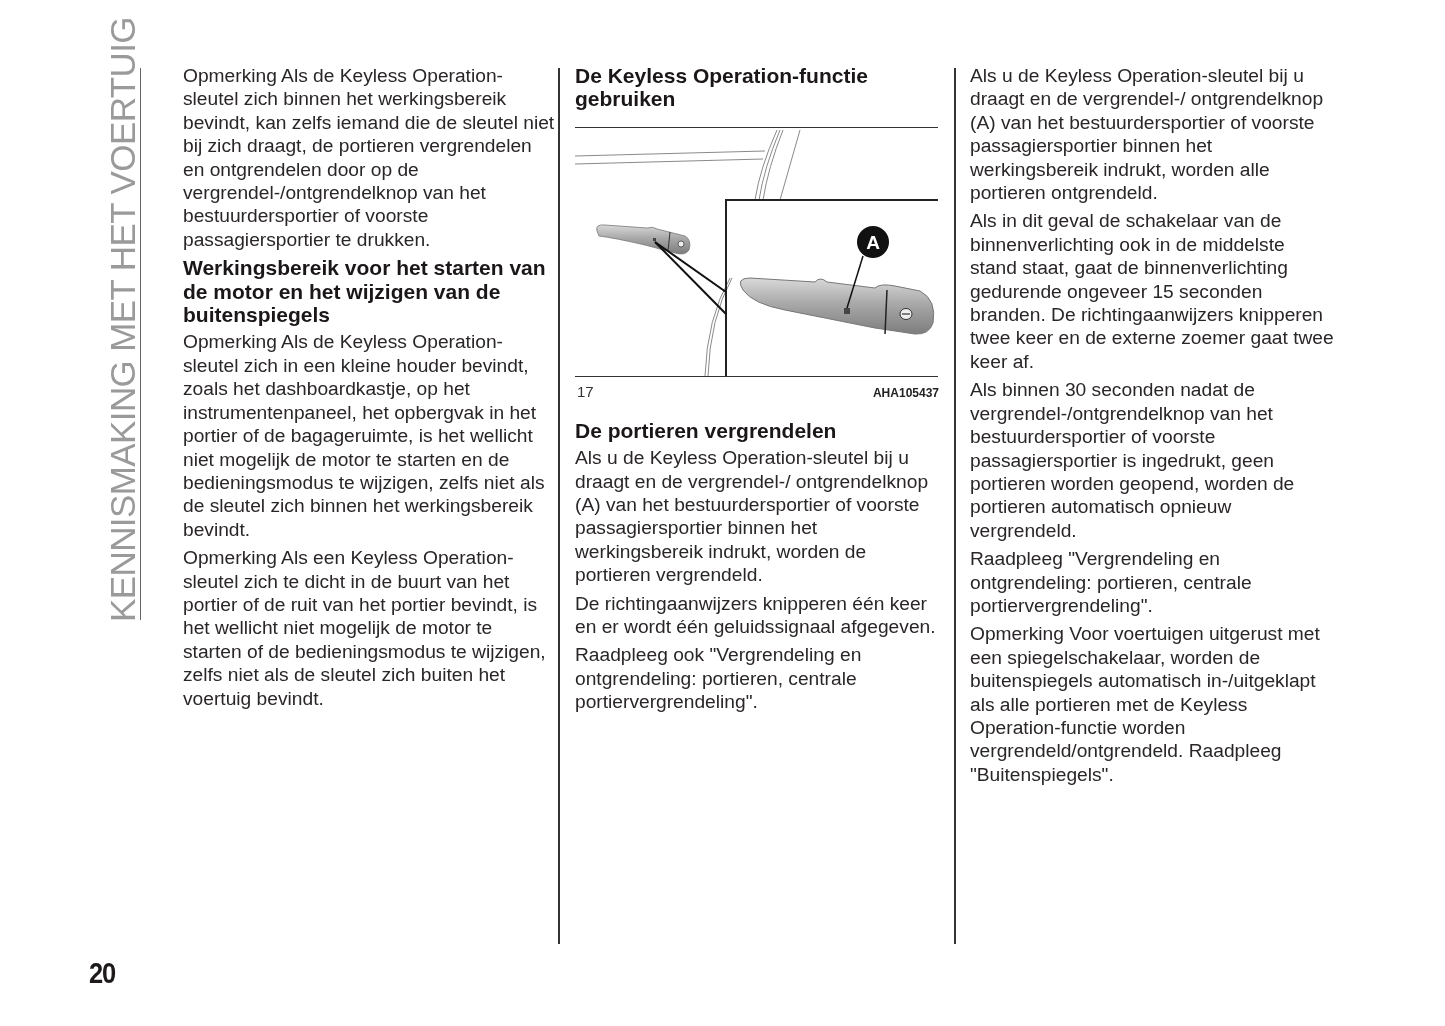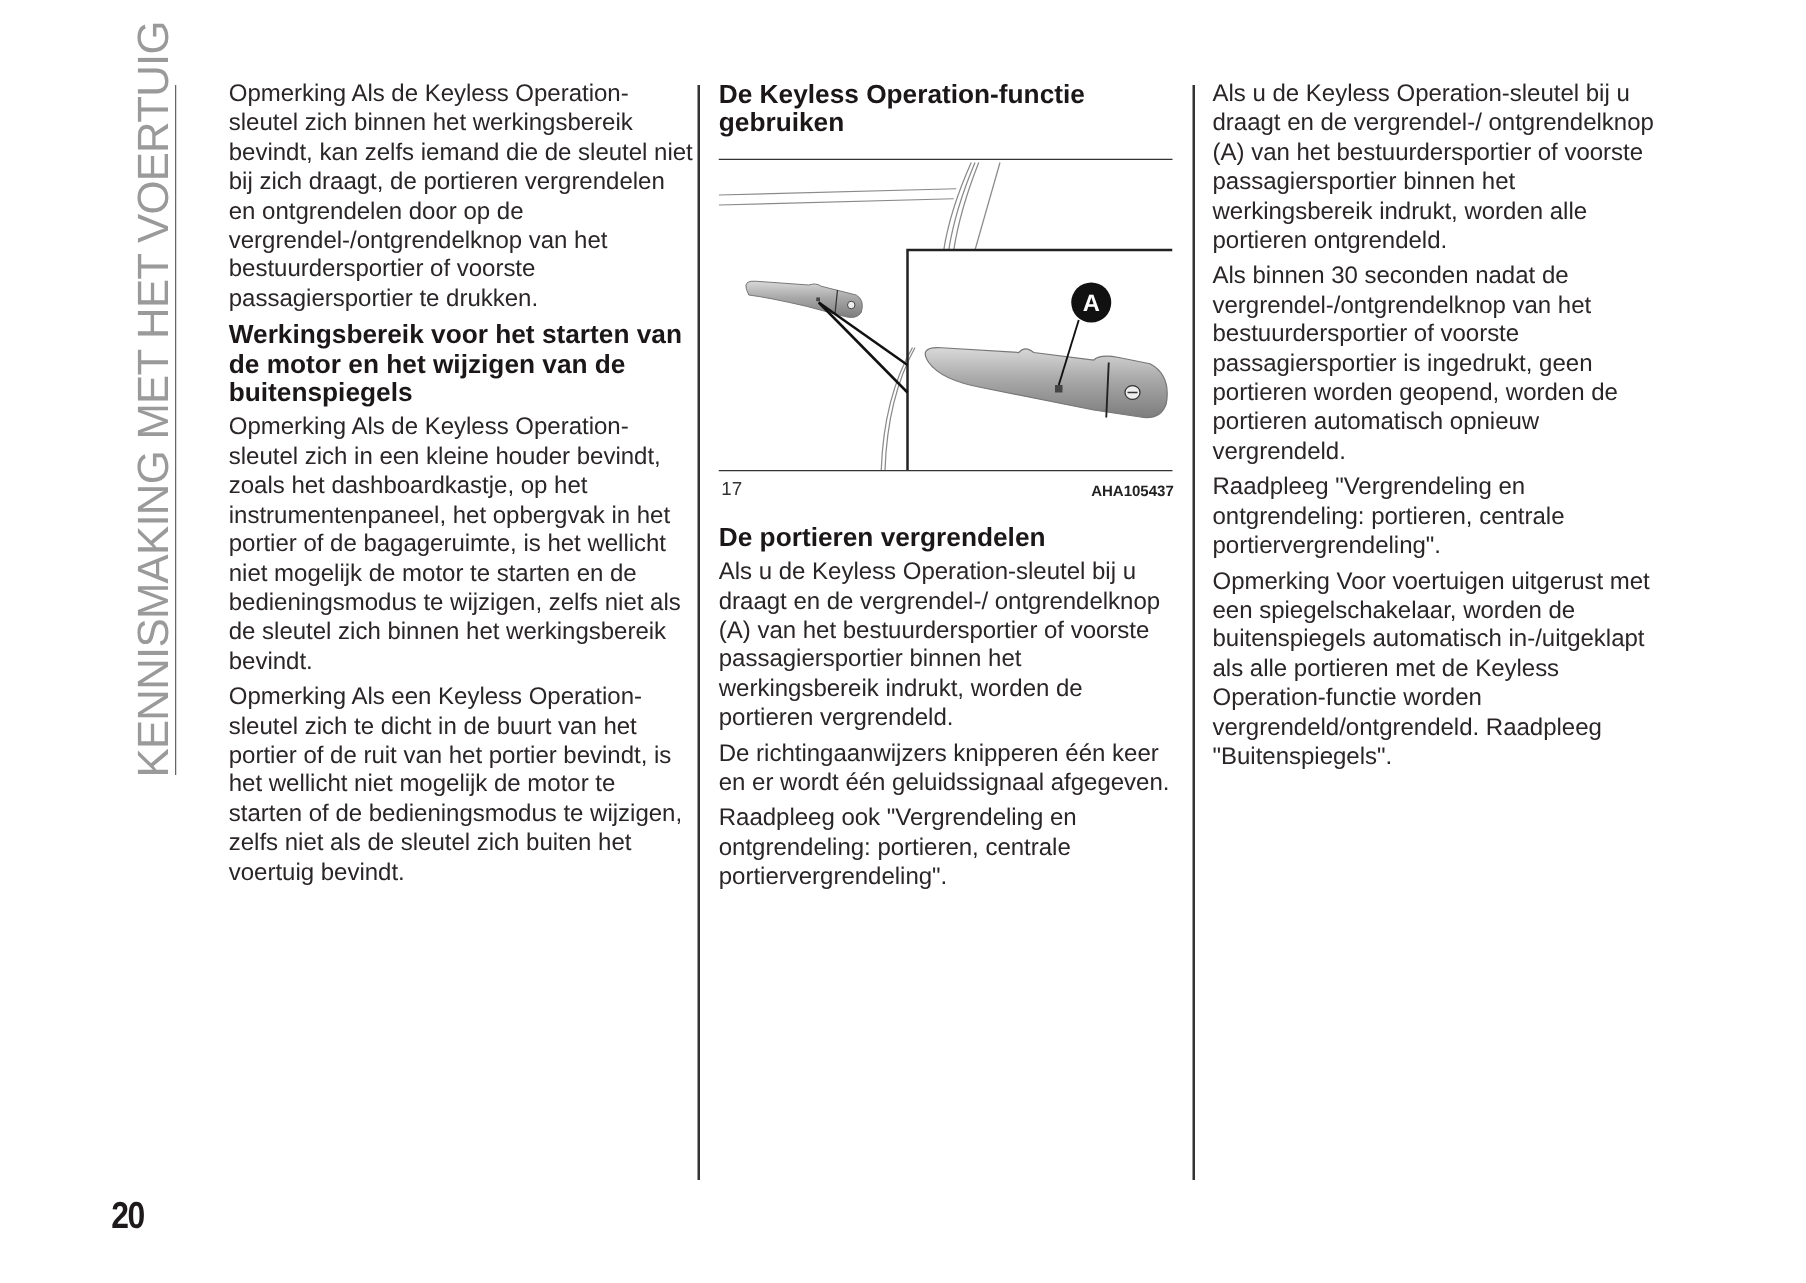--- a/index.html
+++ b/index.html
@@ -197,18 +197,19 @@
   </div>
 
   <h3 class="heading">De portieren vergrendelen</h3>
   <p class="para">Als u de Keyless Operation-sleutel bij u draagt en de vergrendel-/ ontgrendelknop (A) van het bestuurdersportier of voorste passagiersportier binnen het werkingsbereik indrukt, worden de portieren vergrendeld.</p>
   <p class="para">De richtingaanwijzers knipperen één keer en er wordt één geluidssignaal afgegeven.</p>
   <p class="para">Raadpleeg ook "Vergrendeling en ontgrendeling: portieren, centrale portiervergrendeling".</p>
 </div>
 
 <div class="col col-3">
   <p class="para">Als u de Keyless Operation-sleutel bij u draagt en de vergrendel-/ ontgrendelknop (A) van het bestuurdersportier of voorste passagiersportier binnen het werkingsbereik indrukt, worden alle portieren ontgrendeld.</p>
+  <p class="para">Als in dit geval de schakelaar van de binnenverlichting ook in de middelste stand staat, gaat de binnenverlichting gedurende ongeveer 15 seconden branden. De richtingaanwijzers knipperen twee keer en de externe zoemer gaat twee keer af.</p>
   <p class="para">Als binnen 30 seconden nadat de vergrendel-/ontgrendelknop van het bestuurdersportier of voorste passagiersportier is ingedrukt, geen portieren worden geopend, worden de portieren automatisch opnieuw vergrendeld.</p>
   <p class="para">Raadpleeg "Vergrendeling en ontgrendeling: portieren, centrale portiervergrendeling".</p>
   <p class="para">Opmerking  Voor voertuigen uitgerust met een spiegelschakelaar, worden de buitenspiegels automatisch in-/uitgeklapt als alle portieren met de Keyless Operation-functie worden vergrendeld/ontgrendeld. Raadpleeg "Buitenspiegels".</p>
 </div>
 
 <div class="page-number">20</div>
 
 </body></html>

